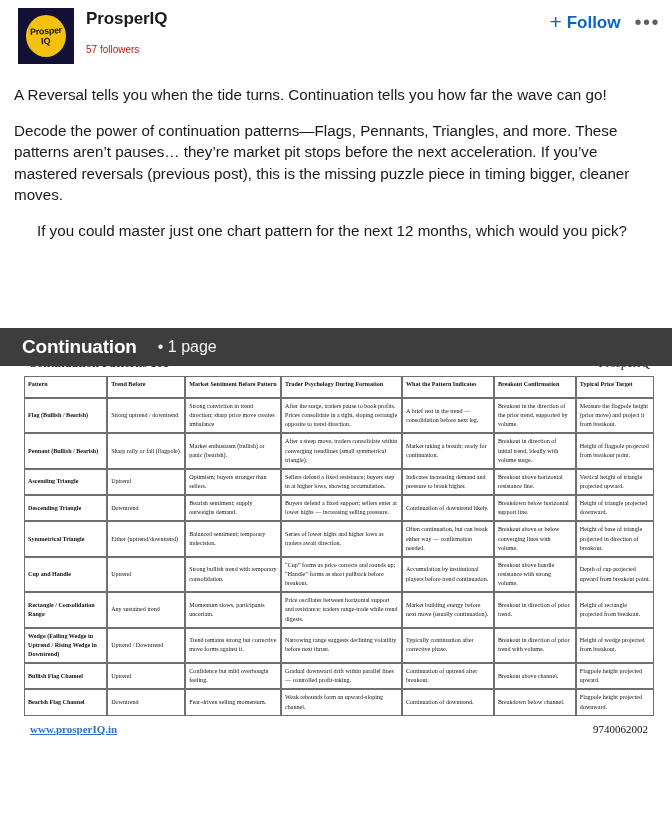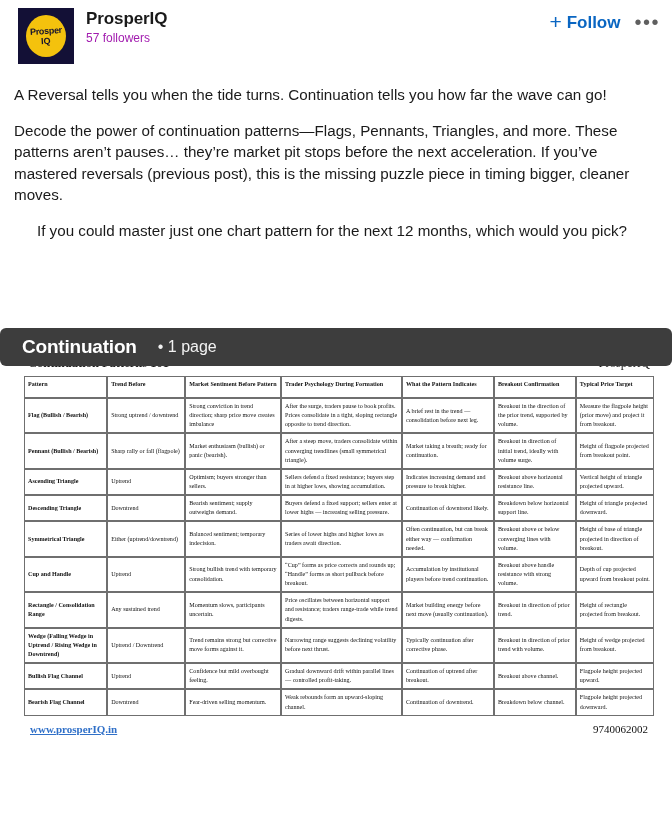--- a/index.html
+++ b/index.html
@@ -38,21 +38,21 @@
   .avatar-circle .l2 {
     font-size: 9px; font-weight: bold; color: #17142f;
     transform: rotate(-4deg); margin-top: 1px;
   }
   .hdr-text { flex: 1 1 auto; padding-top: 1px; min-width:0; }
   .org-name {
     font-size: 17px; font-weight: bold; color: #1a1a1a;
     line-height: 1.18; letter-spacing: -0.1px;
   }
   .followers {
-    font-size: 12px; color: #a21caf; line-height: 1.45; margin-top: 1px;
+    font-size: 10px; color: #b91c1c; line-height: 1.45; margin-top: 14px;
   }
   .meta-line {
     font-size: 13.5px; color: #5f5f5f; line-height: 1.4; margin-top: 1px;
     display: flex; align-items: center; gap: 4px;
   }
   .globe-icon { display:inline-flex; vertical-align: middle; }
   .hdr-actions {
     display: flex; align-items: flex-start; gap: 14px;
     padding-top: 6px; flex: 0 0 auto;
   }
@@ -79,21 +79,20 @@
   
   .doc-wrap {
     position: absolute; left: 0; right: 0; top: 328px; bottom: 0;
     background: #ffffff; overflow: hidden;
   }
   .doc-bar {
     position: absolute; top: 0; left: 0; right: 0; height: 38px;
     background: #3d3d3d; color: #fff;
     display: flex; align-items: center; padding-left: 22px;
     z-index: 5;
-    border-radius: 6px;
   }
   .doc-title { font-size: 19px; font-weight: bold; letter-spacing: -0.2px; }
   .doc-pages { font-size: 16px; font-weight: normal; margin-left: 21px; color:#f2f2f2; }
 
   .doc-page {
     position: absolute; top: 0; left: 0; right: 0; bottom: 0;
     background: #fff; padding: 28px 18px 0 24px;
     font-family: "Liberation Serif", serif;
   }
   .doc-head {

